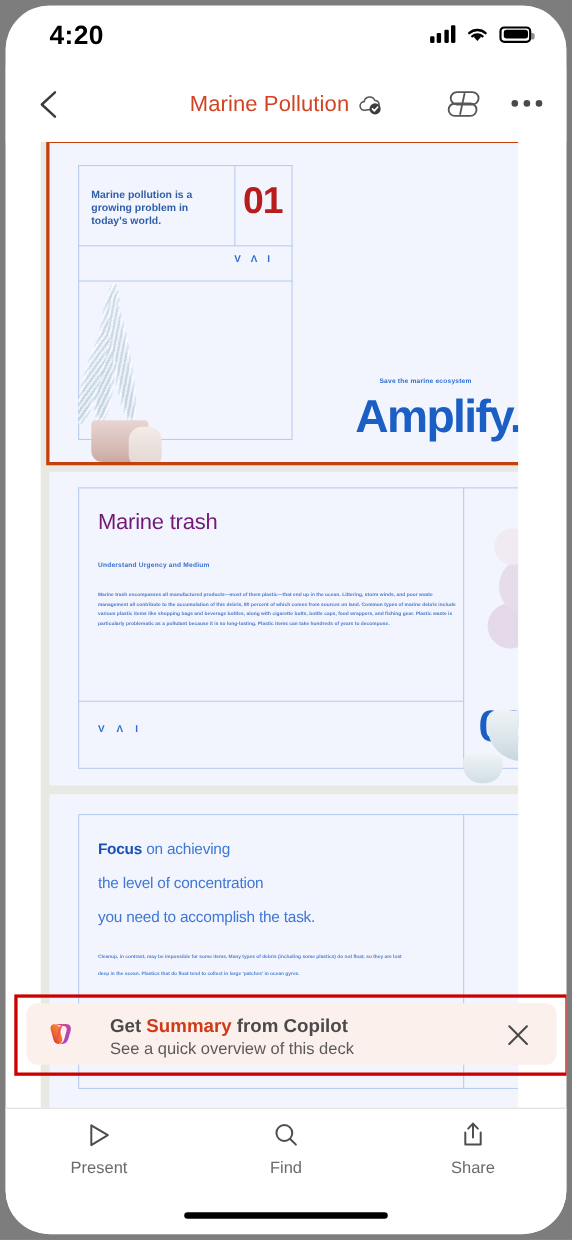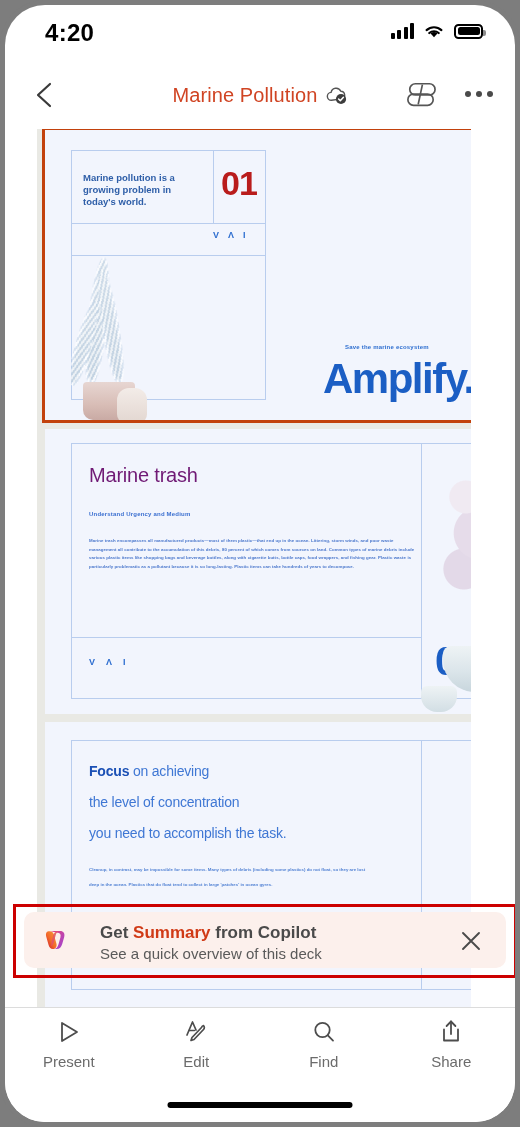--- a/index.html
+++ b/index.html
@@ -283,28 +283,20 @@
   <div class="tabbar">
     <div class="tabs">
       <div class="tab">
         <svg width="30" height="28" viewBox="0 0 30 28">
           <path d="M8 5 L23 14 L8 23 Z" fill="none" stroke="#4d4d4d" stroke-width="1.8" stroke-linejoin="round"></path>
         </svg>
         <span class="tab-label">Present</span>
       </div>
       <div class="tab">
         <svg width="30" height="28" viewBox="0 0 30 28">
-          <path d="M6 17 L11.5 4 L15 12" fill="none" stroke="#4d4d4d" stroke-width="1.7" stroke-linecap="round" stroke-linejoin="round"></path>
-          <path d="M8 12.5 h5.5" stroke="#4d4d4d" stroke-width="1.5" stroke-linecap="round"></path>
-          <path d="M22.5 7.5 a2.8 2.8 0 0 1 0 4 L13 21.5 L10 22.5 L11 19.5 L20.5 9.5 a2.8 2.8 0 0 1 2 -2 Z" fill="none" stroke="#4d4d4d" stroke-width="1.7" stroke-linejoin="round"></path>
-        </svg>
-        <span class="tab-label">Edit</span>
-      </div>
-      <div class="tab">
-        <svg width="30" height="28" viewBox="0 0 30 28">
           <circle cx="13.5" cy="12" r="7.2" fill="none" stroke="#4d4d4d" stroke-width="1.8"></circle>
           <path d="M18.8 17.4 L24 22.6" stroke="#4d4d4d" stroke-width="1.8" stroke-linecap="round"></path>
         </svg>
         <span class="tab-label">Find</span>
       </div>
       <div class="tab">
         <svg width="30" height="28" viewBox="0 0 30 28">
           <path d="M15 3.5 L15 16" stroke="#4d4d4d" stroke-width="1.8" stroke-linecap="round"></path>
           <path d="M10.6 8 L15 3.5 L19.4 8" fill="none" stroke="#4d4d4d" stroke-width="1.8" stroke-linecap="round" stroke-linejoin="round"></path>
           <path d="M8 11.5 L8 22.5 L22 22.5 L22 11.5" fill="none" stroke="#4d4d4d" stroke-width="1.8" stroke-linecap="round" stroke-linejoin="round"></path>

